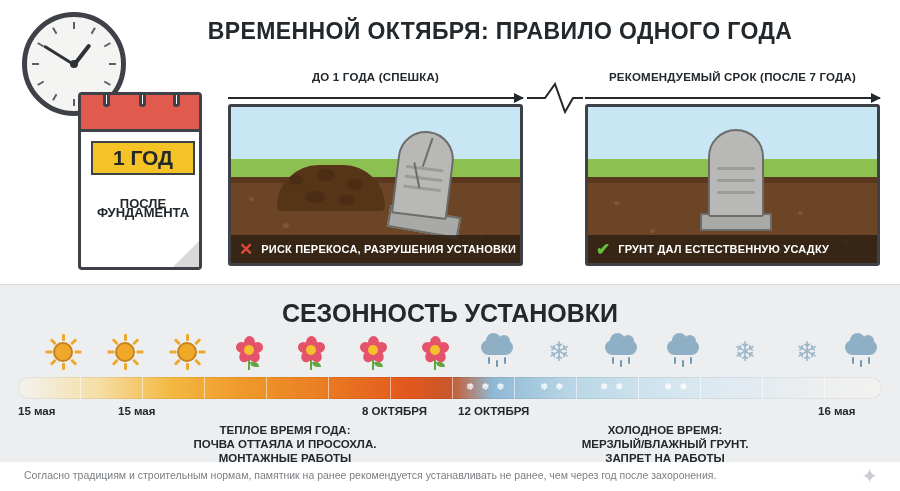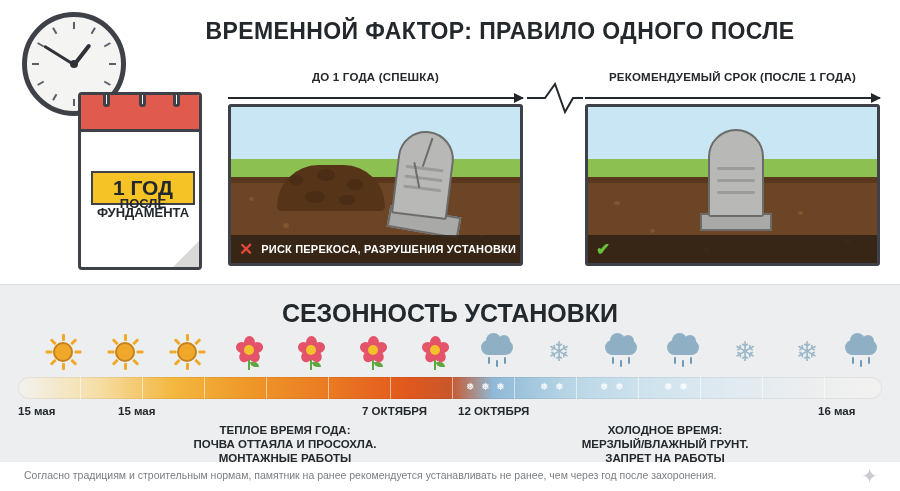--- a/index.html
+++ b/index.html
@@ -137,21 +137,20 @@
     width: 104px;
     height: 34px;
     background: #f5c325;
     border: 2px solid #3e4147;
     box-sizing: border-box;
     text-align: center;
     font-size: 21px;
     font-weight: bold;
     line-height: 30px;
     color: #23282c;
-    margin-top: 30px;
   }
   .cal-sub1, .cal-sub2 {
     position: absolute;
     width: 124px;
     text-align: center;
     font-size: 13px;
     font-weight: bold;
     color: #23282c;
   }
   .cal-sub1 { top: 101px; }
@@ -555,21 +554,21 @@
     font-size: 20px;
   }
 </style>
 </head>
 <body>
 
 <div class="page">
 
   <div class="top-section">
 
-    <div class="main-title">ВРЕМЕННОЙ ФАКТОР: ПРАВИЛО ОДНОГО ПОСЛЕ</div>
+    <div class="main-title">ВРЕМЕННОЙ ОКТЯБРЯ: ПРАВИЛО ОДНОГО ГОДА</div>
 
     <div class="clock">
       <div class="tick" style="transform:rotate(0deg)"></div>
       <div class="tick" style="transform:rotate(30deg)"></div>
       <div class="tick" style="transform:rotate(60deg)"></div>
       <div class="tick" style="transform:rotate(90deg)"></div>
       <div class="tick" style="transform:rotate(120deg)"></div>
       <div class="tick" style="transform:rotate(150deg)"></div>
       <div class="tick" style="transform:rotate(180deg)"></div>
       <div class="tick" style="transform:rotate(210deg)"></div>
@@ -597,21 +596,21 @@
         <div class="head"></div>
       </div>
     <div class="tl-arrow right">
         <div class="head"></div>
       </div>
     <svg class="tl-break" viewBox="0 0 56 32">
       <polyline points="0,16 18,16 28,2 38,30 46,16 56,16" fill="none" stroke="#23282c" stroke-width="2"></polyline>
     </svg>
 
     <div class="panel-label left">ДО 1 ГОДА (СПЕШКА)</div>
-    <div class="panel-label right">РЕКОМЕНДУЕМЫЙ СРОК (ПОСЛЕ 1 ГОДА)</div>
+    <div class="panel-label right">РЕКОМЕНДУЕМЫЙ СРОК (ПОСЛЕ 7 ГОДА)</div>
 
     <div class="scene left">
       <div class="sky"></div>
       <div class="grass"></div>
       <div class="ground">
         <div class="soil-line"></div>
         <div class="specks">
           <span style="left:18px;top:20px;width:5px;height:4px"></span>
           <span style="left:52px;top:46px;width:6px;height:5px"></span>
           <span style="left:96px;top:66px;width:5px;height:4px"></span>
@@ -655,20 +654,21 @@
         </div>
       </div>
       <div class="base-right"></div>
       <div class="stone stone-right">
         <div class="line" style="top:36px"></div>
         <div class="line" style="top:48px"></div>
         <div class="line" style="top:60px"></div>
       </div>
       <div class="caption">
         <span class="mark good">✔</span>
+        <span class="ctext">ГРУНТ ДАЛ ЕСТЕСТВЕННУЮ УСАДКУ</span>
       </div>
     </div>
   </div>
 
   <div class="season-section">
     <div class="season-title">СЕЗОННОСТЬ УСТАНОВКИ</div>
 
     <div class="icon-row">
 
       <div class="season-icon" style="left:20px">
@@ -796,21 +796,21 @@
       <div class="grad-tick" style="left:744px"></div>
       <div class="grad-tick" style="left:806px"></div>
     </div>
     <div class="snowdots" style="left:466px">❅ ❅ ❅</div>
     <div class="snowdots" style="left:540px">❅ ❅</div>
     <div class="snowdots" style="left:600px">❅ ❅</div>
     <div class="snowdots" style="left:664px">❅ ❅</div>
 
     <div class="date-label" style="left:18px">15 мая</div>
     <div class="date-label" style="left:118px">15 мая</div>
-    <div class="date-label" style="left:362px">7 ОКТЯБРЯ</div>
+    <div class="date-label" style="left:362px">8 ОКТЯБРЯ</div>
     <div class="date-label" style="left:458px">12 ОКТЯБРЯ</div>
     <div class="date-label" style="left:818px">16 мая</div>
 
     <div class="note-block note-cold">ХОЛОДНОЕ ВРЕМЯ:
 МЕРЗЛЫЙ/ВЛАЖНЫЙ ГРУНТ.
 ЗАПРЕТ НА РАБОТЫ</div>
     <div class="note-block note-warm">ТЕПЛОЕ ВРЕМЯ ГОДА:
 ПОЧВА ОТТАЯЛА И ПРОСОХЛА.
 МОНТАЖНЫЕ РАБОТЫ</div>
   </div>

